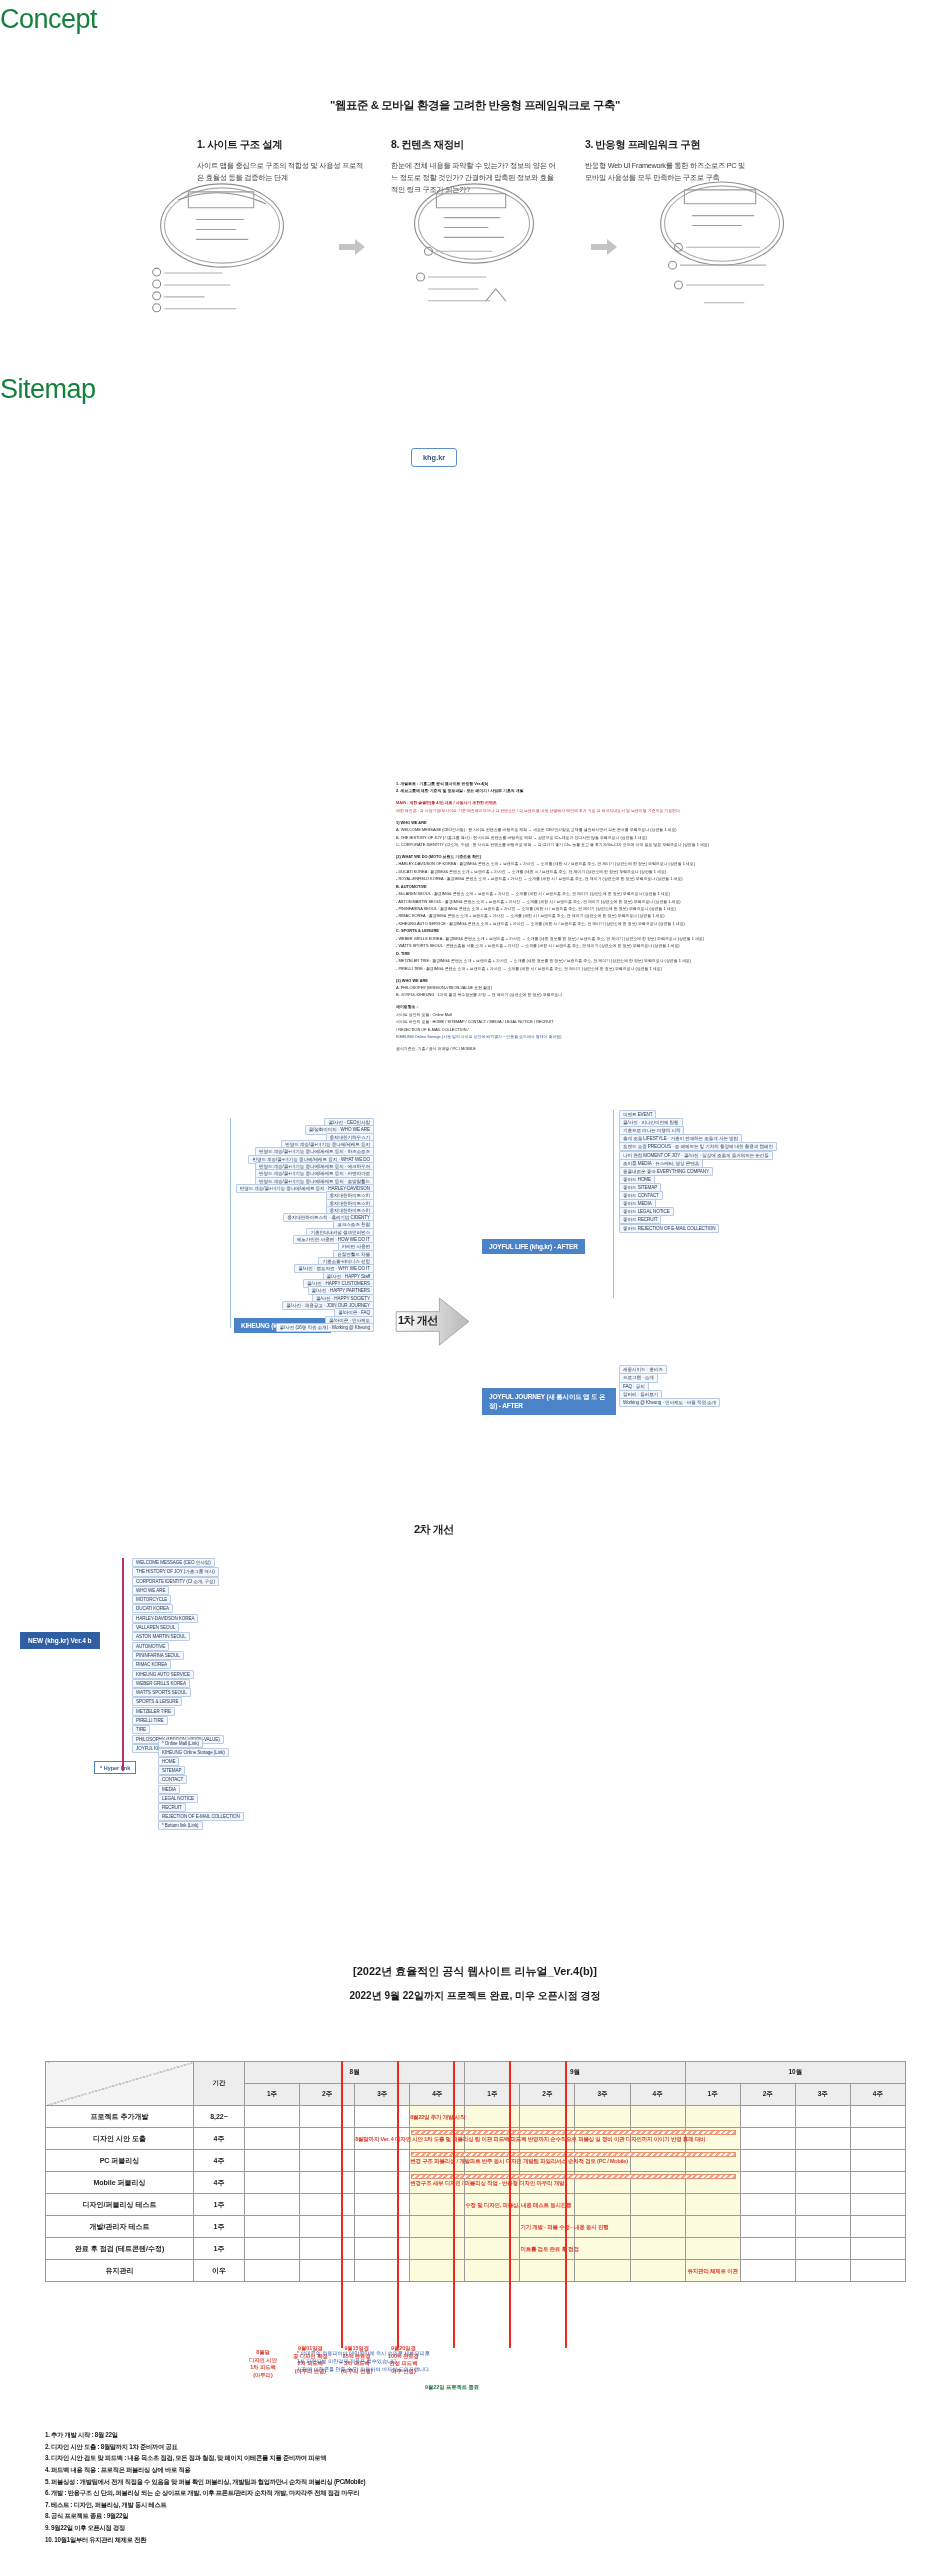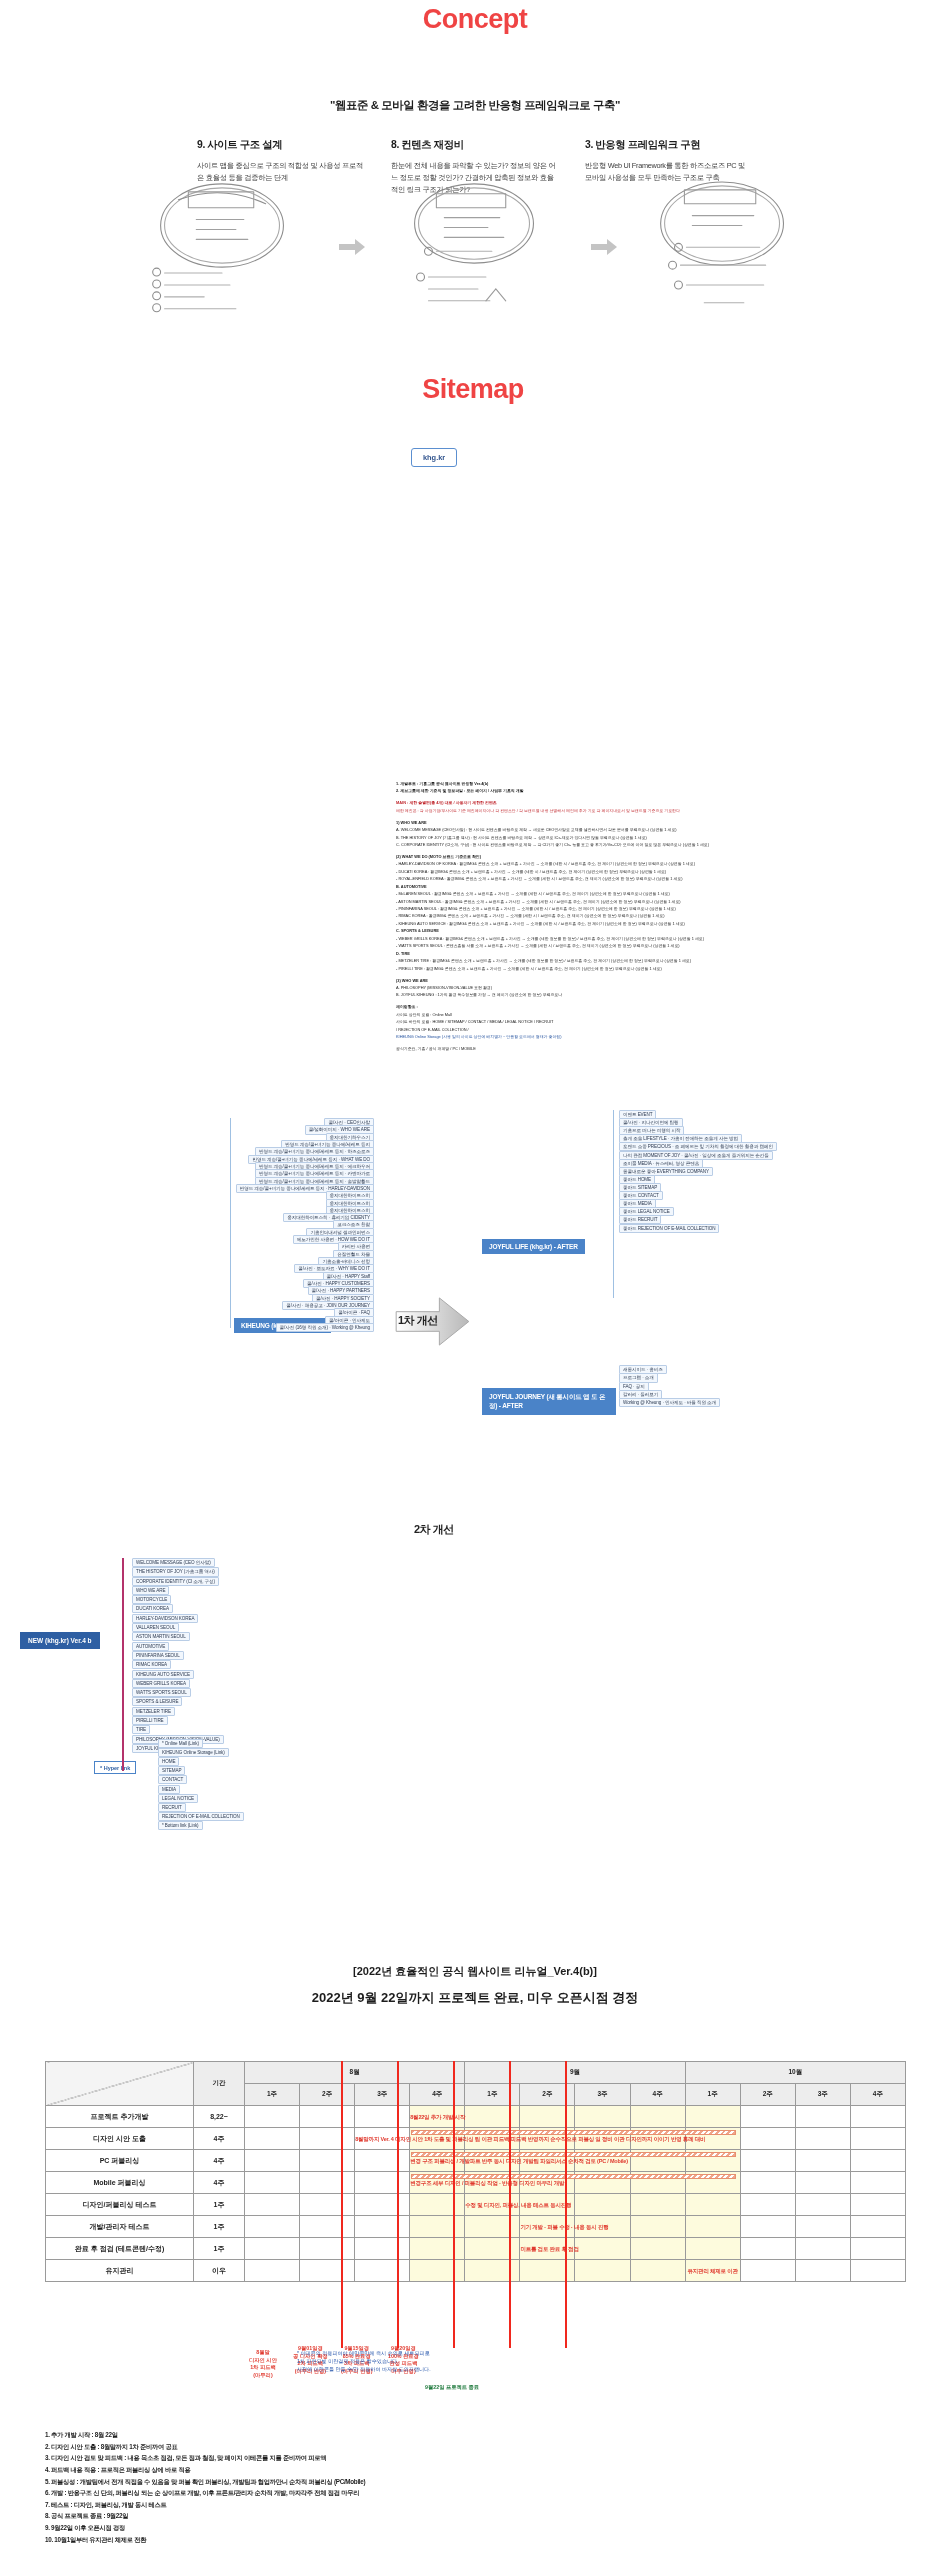--- a/index.html
+++ b/index.html
@@ -6,23 +6,22 @@
   * { box-sizing: border-box; }
   html, body { margin:0; padding:0; }
   body {
     width:950px; height:2576px; position:relative;
     background:#ffffff;
     font-family:"Liberation Sans","DejaVu Sans",sans-serif;
     color:#222;
     overflow:hidden;
   }
   .section-title {
-    text-align:center;
-    font-weight:bold;
-    color:#ef4444;
+    font-weight:normal;
+    color:#15803d;
     letter-spacing:-0.5px;
   }
 
   
   #concept { position:absolute; left:0; top:0; width:950px; height:356px; }
   #concept .section-title { font-size:27px; margin-top:4px; }
   .concept-quote {
     text-align:center; font-size:11.4px; font-weight:bold; color:#1d1d1d;
     margin-top:63px; letter-spacing:-0.4px;
   }
@@ -104,21 +103,21 @@
   .doc-block p { margin:0 0 1.6px 0; font-size:3.9px; line-height:1.5; color:#222; }
   .doc-block p.red { color:#c0272d; }
   .doc-block p.blue { color:#1f4e9c; }
   .doc-block p.bold { font-weight:bold; }
   .doc-block p.gap { margin-top:6px; }
 
   
   #schedule { position:absolute; left:0; top:1934px; width:950px; height:642px; }
   #schedule .section-title { font-size:27px; }
   .sch-head1 { text-align:center; font-size:11px; font-weight:bold; margin-top:30px; color:#1d1d1d; }
-  .sch-head2 { text-align:center; font-size:13px; font-weight:bold; margin-top:10px; color:#1d1d1d; }
+  .sch-head2 { text-align:center; font-size:10px; font-weight:bold; margin-top:10px; color:#1d1d1d; }
 
   table.gantt {
     position:absolute; left:45px; top:127px; width:861px;
     border-collapse:collapse; table-layout:fixed;
     font-size:6.5px;
   }
   table.gantt th, table.gantt td {
     border:0.6px solid #9a9a9a; padding:0; height:22px;
     text-align:center; vertical-align:middle; color:#1d1d1d;
   }
@@ -160,21 +159,21 @@
 </style>
 </head>
 <body>
 
 <section id="concept">
   <h1 class="section-title">Concept</h1>
   <div class="concept-quote">"웹표준 &amp; 모바일 환경을 고려한 반응형 프레임워크로 구축"</div>
 
   <div class="concept-cols">
     <div class="concept-col">
-      <h3>9. 사이트 구조 설계</h3>
+      <h3>1. 사이트 구조 설계</h3>
       <p>사이트 맵을 중심으로 구조의 적합성 및 사용성 프로적은 효율성 등을 검증하는 단계</p>
     </div>
     <div class="concept-col">
       <h3>8. 컨텐츠 재정비</h3>
       <p>한눈에 전체 내용을 파악할 수 있는가? 정보의 양은 어느 정도로 정할 것인가? 간결하게 압축된 정보와 효율적인 링크 구조가 되는가?</p>
     </div>
     <div class="concept-col">
       <h3>3. 반응형 프레임워크 구현</h3>
       <p>반응형 Web UI Framework를 통한 하즈소로즈 PC 및 모바일 사용성을 모두 만족하는 구조로 구축</p>
     </div>

